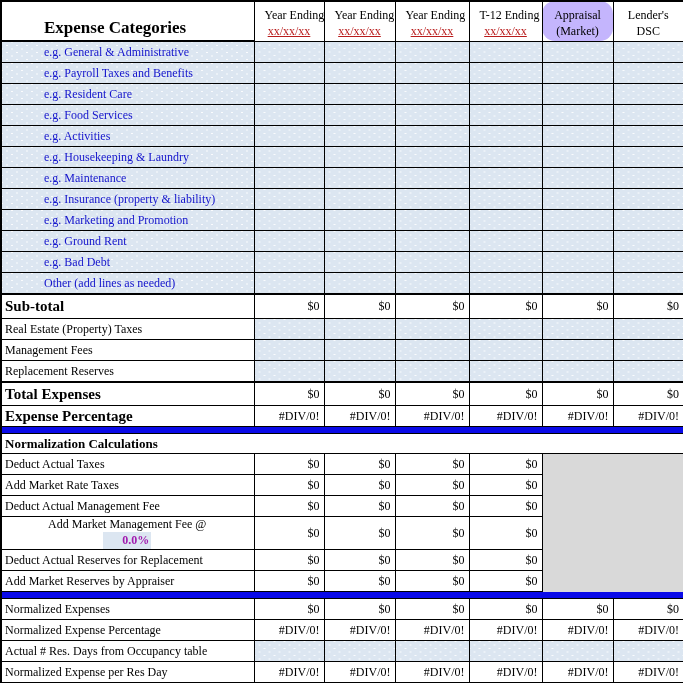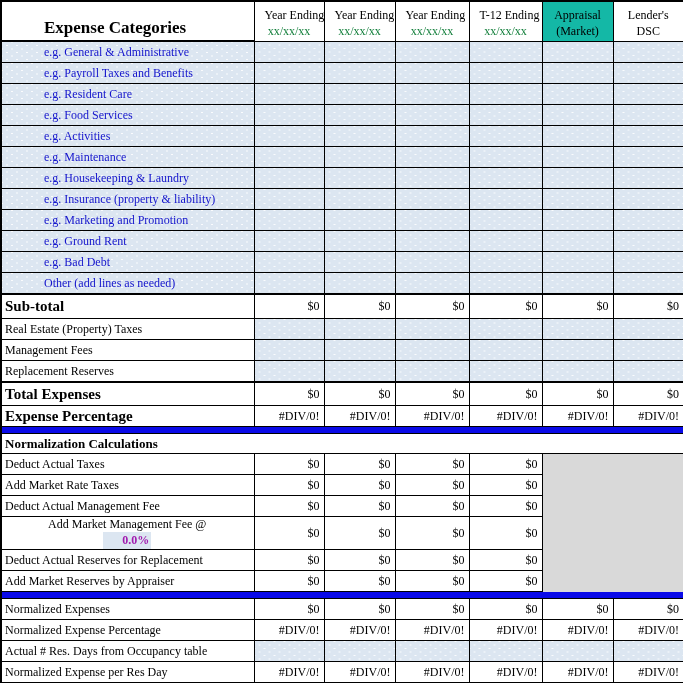--- a/index.html
+++ b/index.html
@@ -41,22 +41,22 @@
     font-weight:bold;font-size:17px;
     border-bottom:2px solid #000;
     padding-bottom:2px;
     padding-left:42px;
   }
   td.hdr-col{
     text-align:center;vertical-align:middle;
     font-size:12px;line-height:1.3;padding:1px 10px;
   }
   td.hdr-col .l2{display:block;}
-  td.hdr-col .date{color:#15803d;}
-  td.hdr-magenta{background:#14b8a6;}
+  td.hdr-col .date{color:#b91c1c;text-decoration:underline;}
+  td.hdr-magenta{background:#c4b5fd;border-radius:13px;}
   tr.example td.label{color:#1414cc;padding-left:42px;}
   td.val{text-align:right;}
   tr.subtotal td{height:23px;border-top:2px solid #000;}
   tr.subtotal td.label, tr.total td.label, tr.total2 td.label{
     font-weight:bold;font-size:15px;
   }
   tr.total td{height:22px;border-top:2px solid #000;}
   tr.total2 td{height:20px;}
   tr.divider td{
     background:#0a0ae8;height:6px;border:none;padding:0;
@@ -137,30 +137,30 @@
         <tr class="example">
           <td class="label lb">e.g. Activities</td>
           <td class="lb"></td>
           <td class="lb"></td>
           <td class="lb"></td>
           <td class="lb"></td>
           <td class="lb"></td>
           <td class="lb"></td>
         </tr>
         <tr class="example">
+          <td class="label lb">e.g. Housekeeping  &amp; Laundry</td>
+          <td class="lb"></td>
+          <td class="lb"></td>
+          <td class="lb"></td>
+          <td class="lb"></td>
+          <td class="lb"></td>
+          <td class="lb"></td>
+        </tr>
+        <tr class="example">
           <td class="label lb">e.g. Maintenance</td>
-          <td class="lb"></td>
-          <td class="lb"></td>
-          <td class="lb"></td>
-          <td class="lb"></td>
-          <td class="lb"></td>
-          <td class="lb"></td>
-        </tr>
-        <tr class="example">
-          <td class="label lb">e.g. Housekeeping  &amp; Laundry</td>
           <td class="lb"></td>
           <td class="lb"></td>
           <td class="lb"></td>
           <td class="lb"></td>
           <td class="lb"></td>
           <td class="lb"></td>
         </tr>
         <tr class="example">
           <td class="label lb">e.g. Insurance (property &amp; liability)</td>
           <td class="lb"></td>

